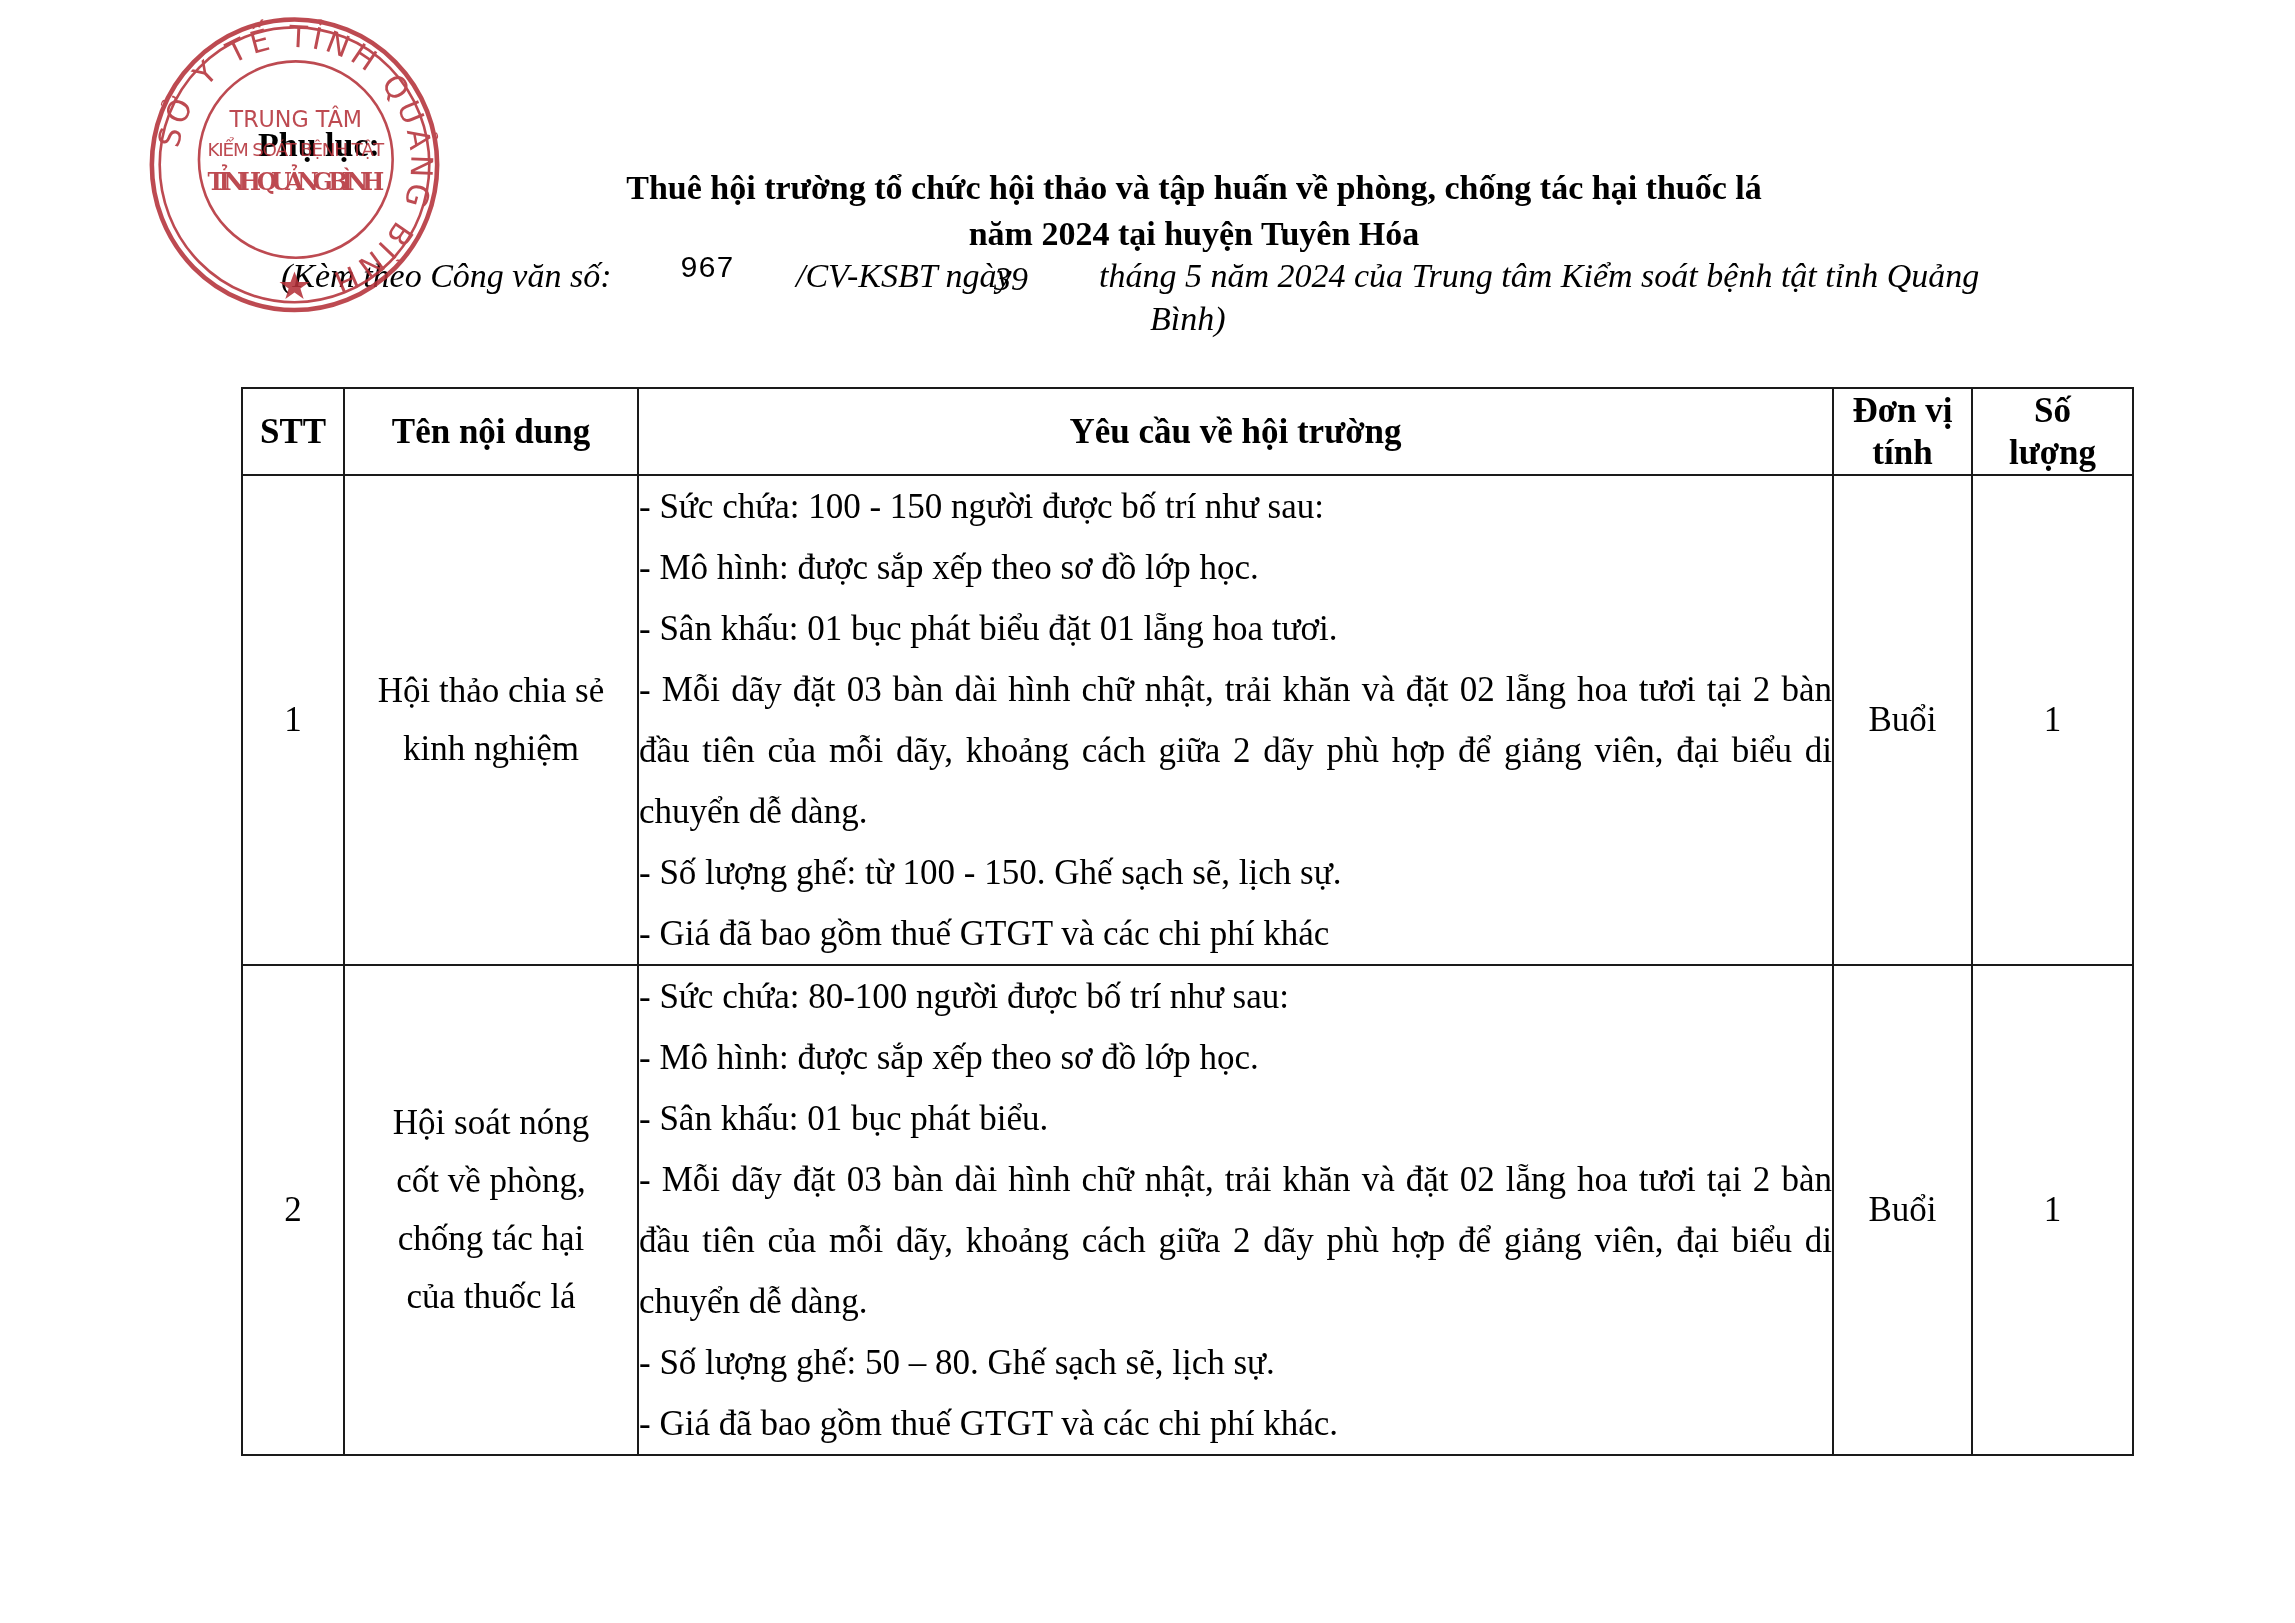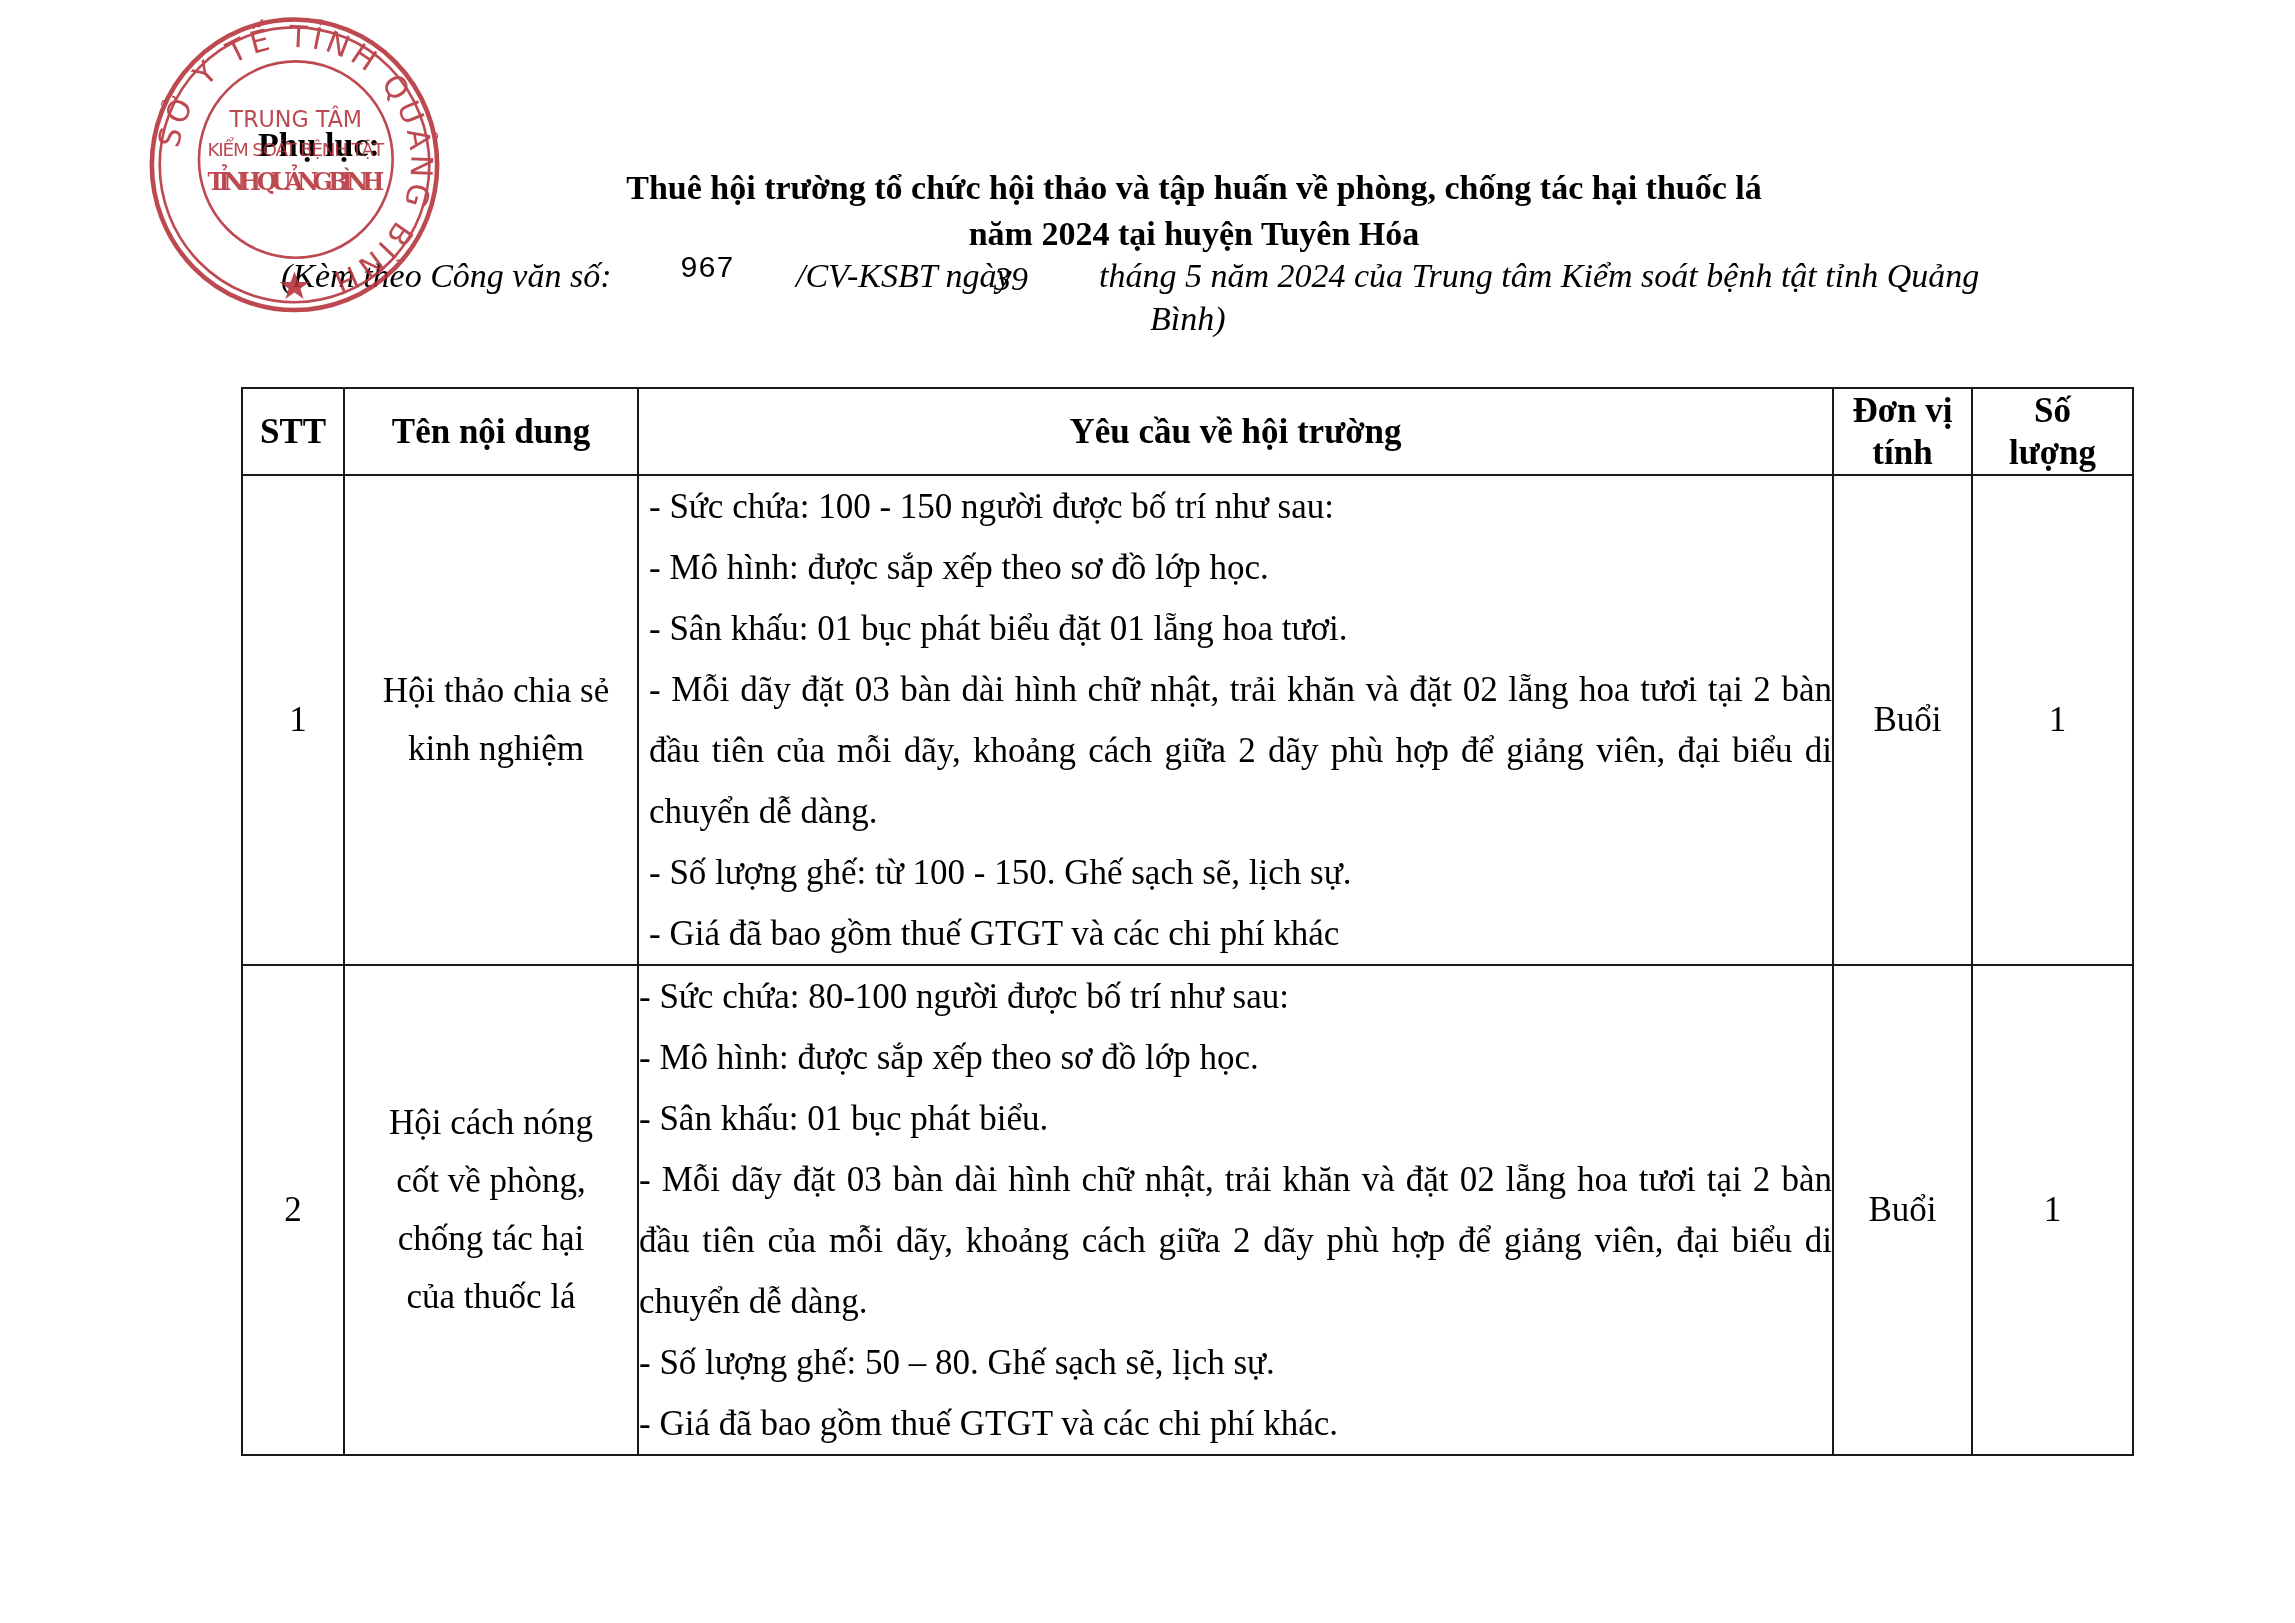--- a/index.html
+++ b/index.html
@@ -20,21 +20,21 @@
   .sub-c { left: 1099px; }
   .sub-end { left: 1150px; top: 300px; }
 
   table.appendix { position: absolute; left: 241px; top: 387px; border-collapse: collapse;
                    width: 1891px; table-layout: fixed; font-size: 35px; }
   table.appendix th, table.appendix td { border: 2px solid #1a1a1a; padding: 0; vertical-align: middle; }
   table.appendix th { font-weight: bold; text-align: center; line-height: 42px; height: 85px; }
   td.center { text-align: center; line-height: 58px; }
   td.req { padding: 0 14.4px 0 14.4px; text-align: justify; line-height: 61px; }
   td.req .line { display: block; }
-  tr.row1 td { height: 486px; padding-left: 10px; }
+  tr.row1 td { height: 486px; }
   tr.row2 td { height: 487px; }
 
   .stamp { left: 144px; top: 13px; width: 301px; height: 301px; z-index: 2; pointer-events: none; opacity: 0.88; }
 </style>
 </head>
 <body>
 
 <div class="abs appendix-label">Phụ lục:</div>
 <div class="abs title l1">Thuê hội trường tổ chức hội thảo và tập huấn về phòng, chống tác hại thuốc lá</div>
 <div class="abs title l2">năm 2024 tại huyện Tuyên Hóa</div>
@@ -103,21 +103,21 @@
         <span class="line">- Mỗi dãy đặt 03 bàn dài hình chữ nhật, trải khăn và đặt 02 lẵng hoa tươi tại 2 bàn đầu tiên của mỗi dãy, khoảng cách giữa 2 dãy phù hợp để giảng viên, đại biểu di chuyển dễ dàng.</span>
         <span class="line">- Số lượng ghế: từ 100 - 150. Ghế sạch sẽ, lịch sự.</span>
         <span class="line">- Giá đã bao gồm thuế GTGT và các chi phí khác</span>
       </td>
       <td class="center">Buổi</td>
       <td class="center">1</td>
     </tr>
     <tr class="row2">
       <td class="center">2</td>
       <td class="center">
-        <div>Hội cách nóng</div>
+        <div>Hội soát nóng</div>
         <div>cốt về phòng,</div>
         <div>chống tác hại</div>
         <div>của thuốc lá</div>
       </td>
       <td class="req">
         <span class="line">- Sức chứa: 80-100 người được bố trí như sau:</span>
         <span class="line">- Mô hình: được sắp xếp theo sơ đồ lớp học.</span>
         <span class="line">- Sân khấu: 01 bục phát biểu.</span>
         <span class="line">- Mỗi dãy đặt 03 bàn dài hình chữ nhật, trải khăn và đặt 02 lẵng hoa tươi tại 2 bàn đầu tiên của mỗi dãy, khoảng cách giữa 2 dãy phù hợp để giảng viên, đại biểu di chuyển dễ dàng.</span>
         <span class="line">- Số lượng ghế: 50 – 80. Ghế sạch sẽ, lịch sự.</span>

